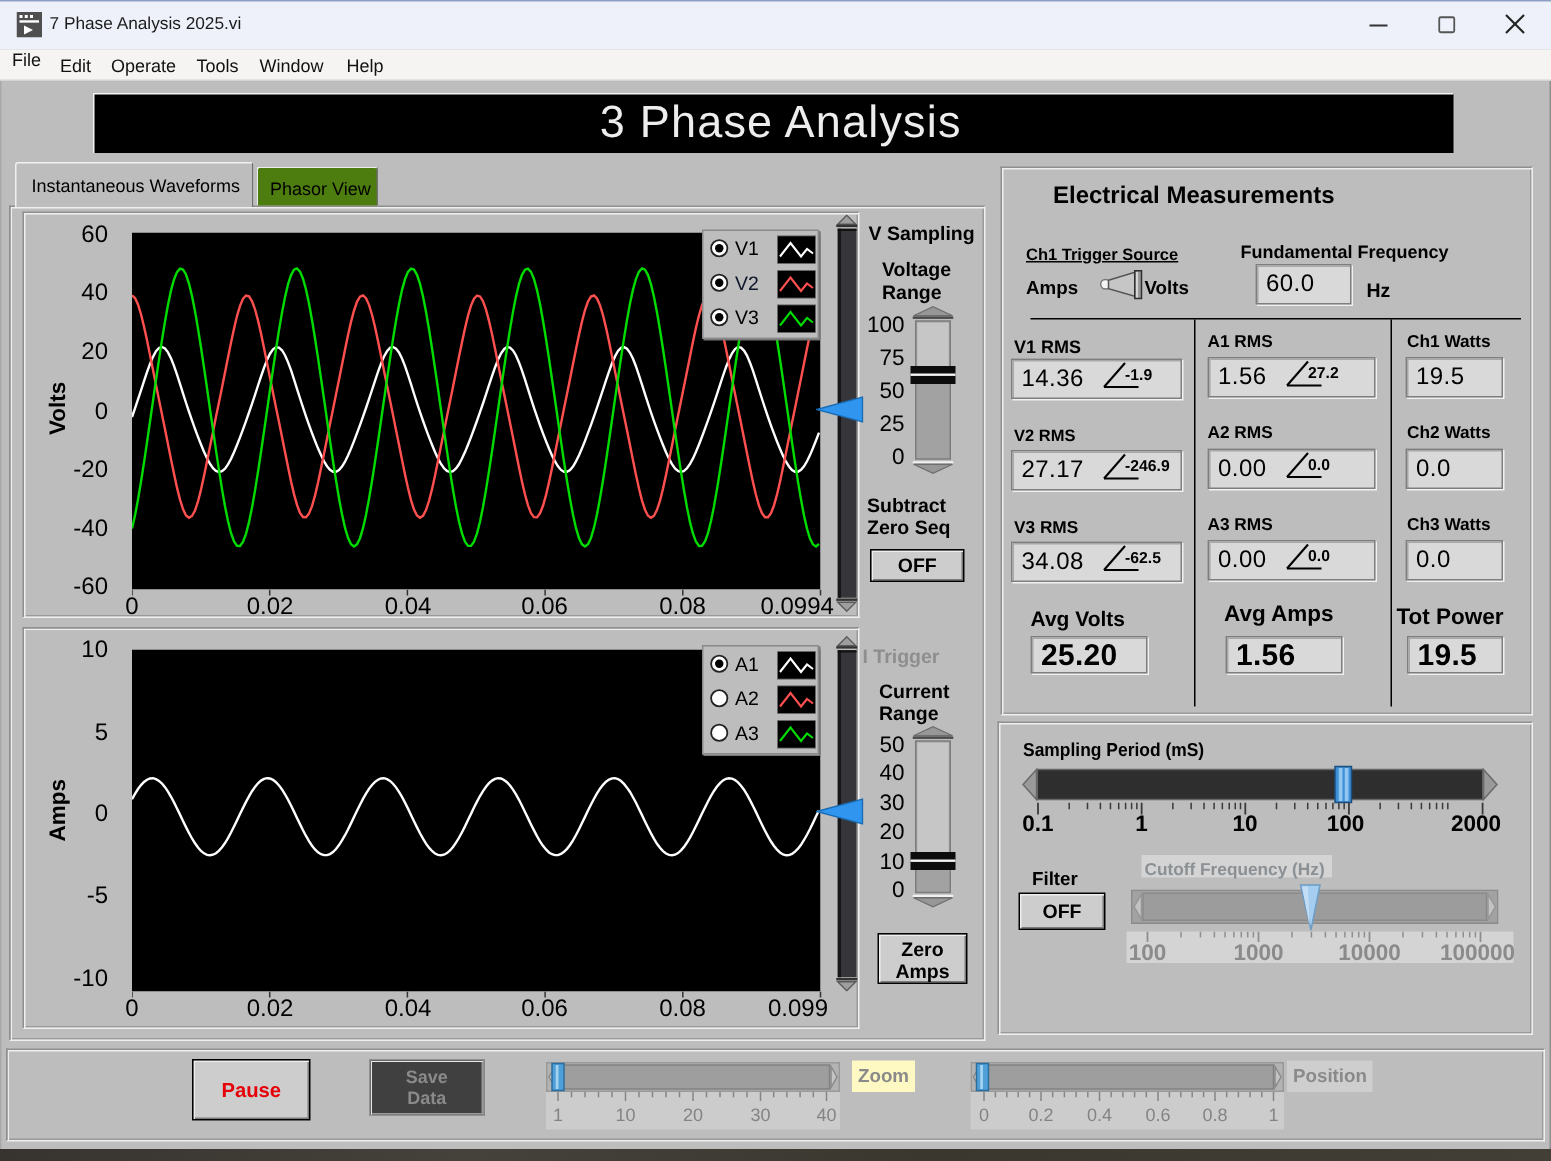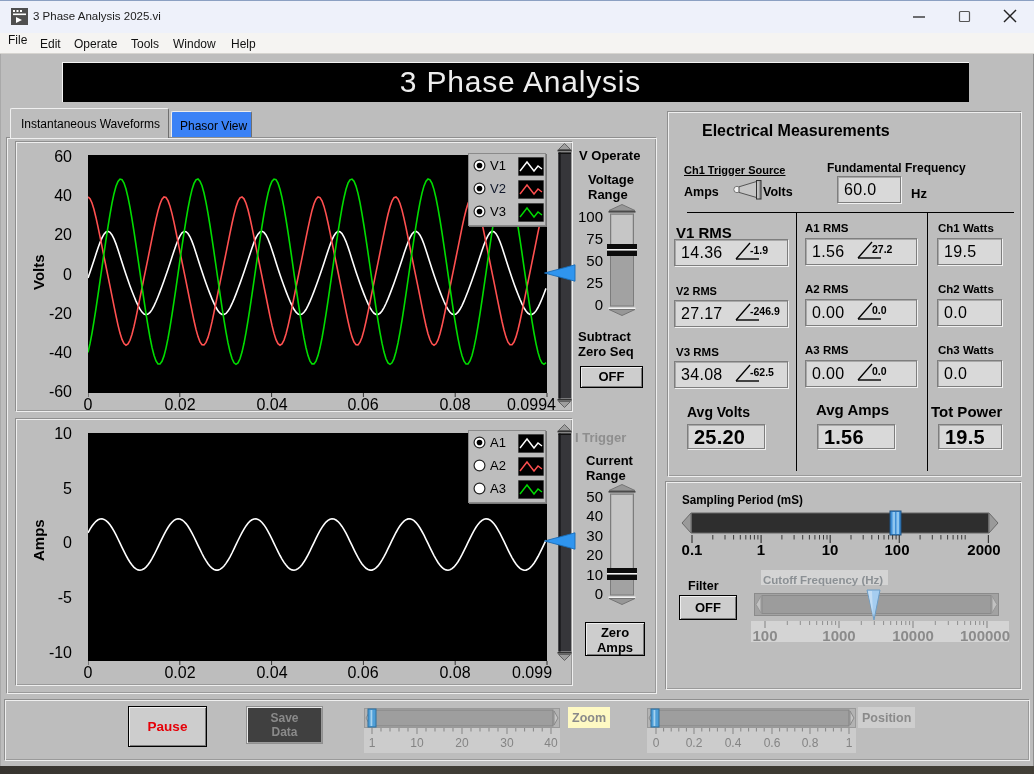--- a/index.html
+++ b/index.html
@@ -12,21 +12,21 @@
 
 <div class="abs" style="left:0;top:0;width:1034px;height:33px;background:#eef1fa;border-top:1px solid #8ba0c2;"></div>
 <svg class="abs" style="left:11px;top:8px;" width="17" height="17" viewBox="0 0 17 17">
  <rect x="0" y="0" width="17" height="17" fill="#4f4f4f"></rect>
  <rect x="2" y="2" width="2" height="2" fill="#fff"></rect>
     <rect x="5.5" y="2" width="2" height="2" fill="#fff"></rect>
     <rect x="9" y="2" width="2" height="2" fill="#fff"></rect>
  <rect x="2" y="5.5" width="13" height="1.6" fill="#fff"></rect>
  <path d="M5 9 L11 12 L5 15 Z" fill="#fff"></path>
 </svg>
-<div class="abs" style="left:33px;top:10px;font-size:11.5px;color:#1b1b1b;">3 Phase Analysis 2025.vi</div>
+<div class="abs" style="left:33px;top:10px;font-size:11.5px;color:#1b1b1b;">7 Phase Analysis 2025.vi</div>
 <svg class="abs" style="left:908px;top:6px;" width="115" height="21" viewBox="0 0 115 21">
  <line x1="5" y1="11" x2="17" y2="11" stroke="#333" stroke-width="1.4"></line>
  <rect x="51.5" y="5.5" width="10" height="10" fill="none" stroke="#555" stroke-width="1.2" rx="1"></rect>
  <line x1="96" y1="4" x2="108" y2="16" stroke="#222" stroke-width="1.4"></line>
  <line x1="108" y1="4" x2="96" y2="16" stroke="#222" stroke-width="1.4"></line>
 </svg>
 <div class="abs" style="left:0;top:33px;width:1034px;height:21px;background:#f5f4f2;border-bottom:1px solid #d6d4d0;">
     <div class="abs" style="left:8px;top:0;font-size:12px;color:#111;">File</div>
     <div class="abs" style="left:40px;top:4px;font-size:12px;color:#111;">Edit</div>
     <div class="abs" style="left:74px;top:4px;font-size:12px;color:#111;">Operate</div>
@@ -34,21 +34,21 @@
     <div class="abs" style="left:173px;top:4px;font-size:12px;color:#111;">Window</div>
     <div class="abs" style="left:231px;top:4px;font-size:12px;color:#111;">Help</div>
   </div>
 <div class="abs" style="left:62px;top:62px;width:907px;height:40px;background:#000;border-top:1px solid #f5f5f5;border-left:1px solid #f5f5f5;">
 <div style="text-align:center;padding-left:9px;font-size:30px;color:#ededed;margin-top:2px;letter-spacing:0.8px;">3 Phase Analysis</div>
   </div>
 
 <div class="abs" style="left:10px;top:108px;width:159px;height:30px;background:#bdbdbd;border-top:1px solid #f0f0f0;border-left:1px solid #f0f0f0;border-right:1px solid #6f6f6f;border-radius:2px 2px 0 0;z-index:5;">
  <div style="margin:8px 0 0 10px;font-size:12px;color:#000;">Instantaneous Waveforms</div>
   </div>
-<div class="abs" style="left:171px;top:111px;width:81px;height:26px;background:#3b82f6;border-top:1px solid #ececec;border-left:1px solid #ececec;border-right:1px solid #6f6f6f;border-radius:2px 2px 0 0;z-index:5;">
+<div class="abs" style="left:171px;top:111px;width:81px;height:26px;background:#4d7c0f;border-top:1px solid #ececec;border-left:1px solid #ececec;border-right:1px solid #6f6f6f;border-radius:2px 2px 0 0;z-index:5;">
  <div style="margin:7px 0 0 8px;font-size:12px;color:#000;">Phasor View</div>
   </div>
 <div class="abs panel" style="left:6px;top:137px;width:651px;height:557px;background:#bdbdbd;z-index:1;"></div>
 <div class="abs panel" style="left:15px;top:141px;width:558px;height:271px;background:#bdbdbd;z-index:2;"></div>
 <div class="abs panel" style="left:15px;top:418px;width:558px;height:268px;background:#bdbdbd;z-index:2;"></div>
 <div class="abs" style="z-index:3;left:0;top:0;">
     <div class="abs" style="left:20px;top:148px;width:52px;text-align:right;font-size:16px;color:#000;">60</div>
     <div class="abs" style="left:20px;top:187px;width:52px;text-align:right;font-size:16px;color:#000;">40</div>
     <div class="abs" style="left:20px;top:226px;width:52px;text-align:right;font-size:16px;color:#000;">20</div>
     <div class="abs" style="left:20px;top:266px;width:52px;text-align:right;font-size:16px;color:#000;">0</div>
@@ -177,21 +177,21 @@
     <svg class="abs" style="left:88px;top:661px;" width="460" height="5">
       <line x1="0" y1="0" x2="0" y2="4" stroke="#333" stroke-width="1"></line>
       <line x1="91.80000000000001" y1="0" x2="91.80000000000001" y2="4" stroke="#333" stroke-width="1"></line>
       <line x1="183.60000000000002" y1="0" x2="183.60000000000002" y2="4" stroke="#333" stroke-width="1"></line>
       <line x1="275.4" y1="0" x2="275.4" y2="4" stroke="#333" stroke-width="1"></line>
       <line x1="367.2" y1="0" x2="367.2" y2="4" stroke="#333" stroke-width="1"></line>
       <line x1="459" y1="0" x2="459" y2="4" stroke="#333" stroke-width="1"></line>
     </svg>
   </div>
 <div class="abs" style="z-index:3;">
-    <div class="abs b" style="left:579px;top:148px;font-size:13px;color:#000;">V Operate</div>
+    <div class="abs b" style="left:579px;top:148px;font-size:13px;color:#000;">V Sampling</div>
     <div class="abs b" style="left:588px;top:172px;font-size:13px;color:#000;">Voltage<br>Range</div>
     <div class="abs" style="left:569px;top:208px;width:34px;text-align:right;font-size:15px;color:#000;">100</div>
     <div class="abs" style="left:569px;top:230px;width:34px;text-align:right;font-size:15px;color:#000;">75</div>
     <div class="abs" style="left:569px;top:252px;width:34px;text-align:right;font-size:15px;color:#000;">50</div>
     <div class="abs" style="left:569px;top:274px;width:34px;text-align:right;font-size:15px;color:#000;">25</div>
     <div class="abs" style="left:569px;top:296px;width:34px;text-align:right;font-size:15px;color:#000;">0</div>
     <svg class="abs" style="left:606px;top:203px;z-index:3;" width="32" height="114" viewBox="0 0 32 114">
     <path d="M3 7.5 L16 1.5 L29 7.5 Z" fill="#979797" stroke="#6e6e6e" stroke-width="0.9"></path>
     <rect x="2.5" y="8" width="27" height="1.6" fill="#4a4a4a"></rect>
     <rect x="4.5" y="11" width="23" height="92" fill="#a2a2a2" stroke="#7c7c7c" stroke-width="1"></rect>
@@ -234,21 +234,21 @@
 <rect x="24.5" y="1.5" width="4.5" height="18.5" fill="#9a9a9a" stroke="#2f2f2f" stroke-width="1"></rect>
 <rect x="25.3" y="2.3" width="1.3" height="17" fill="#d8d8d8"></rect>
 </svg>
     <div class="abs b" style="left:763px;top:185px;font-size:12.5px;color:#000;">Volts</div>
     <div class="abs b" style="left:827px;top:161px;font-size:12px;color:#000;">Fundamental Frequency</div>
     <div class="abs sunk" style="left:837px;top:176px;width:64px;height:27px;"><span style="font-size:16px;letter-spacing:0.3px;margin-left:6px;line-height:25px;">60.0</span></div>
     <div class="abs b" style="left:911px;top:186px;font-size:13px;color:#000;">Hz</div>
     <div class="abs" style="left:687px;top:212px;width:327px;height:1.2px;background:#000;"></div>
     <div class="abs" style="left:796px;top:213px;width:1.2px;height:258px;background:#000;"></div>
     <div class="abs" style="left:927px;top:213px;width:1.2px;height:258px;background:#000;"></div>
-    <div class="abs b" style="left:676px;top:224px;font-size:15px;">V1 RMS</div>
+    <div class="abs b" style="left:676px;top:224px;font-size:12px;">V1 RMS</div>
     <div class="abs sunk" style="left:674px;top:239px;width:114px;height:27px;white-space:nowrap;">
     <span style="font-size:16px;letter-spacing:0.3px;margin-left:6px;line-height:25px;">14.36</span>
     <span style="margin-left:8px;"><svg width="52" height="20" viewBox="0 0 52 20" style="vertical-align:-4px;">
           <line x1="1" y1="17" x2="15" y2="1" stroke="#000" stroke-width="1.4"></line>
           <line x1="1" y1="17" x2="24" y2="17" stroke="#000" stroke-width="1.4"></line>
           <text x="15" y="12" font-family="Liberation Sans" font-size="10.5" font-weight="bold" fill="#000">-1.9</text>
         </svg></span></div>
     <div class="abs b" style="left:676px;top:285px;font-size:11px;">V2 RMS</div>
     <div class="abs sunk" style="left:674px;top:300px;width:114px;height:27px;white-space:nowrap;">
     <span style="font-size:16px;letter-spacing:0.3px;margin-left:6px;line-height:25px;">27.17</span>

